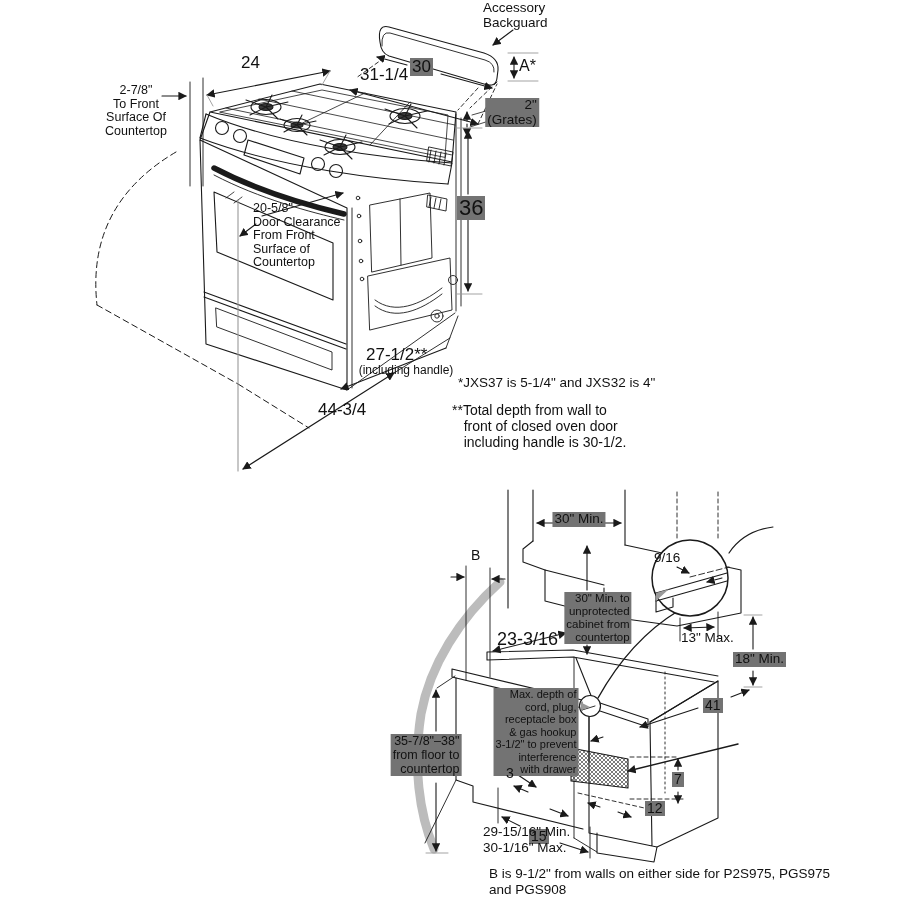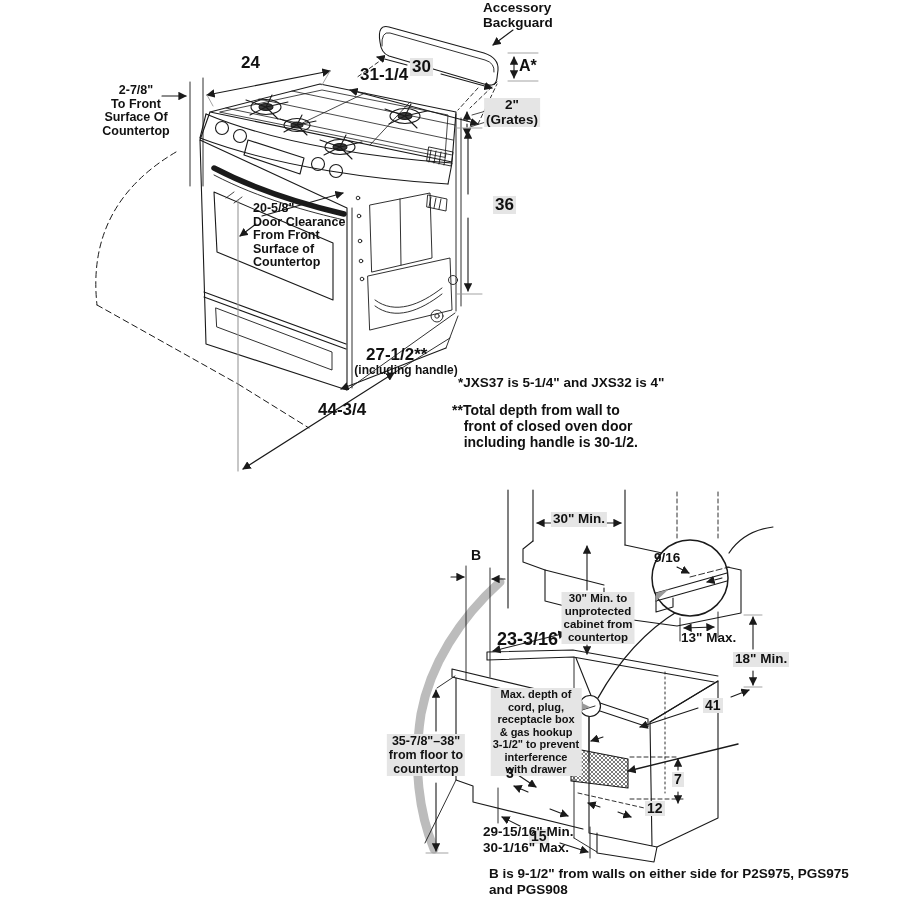--- a/index.html
+++ b/index.html
@@ -1,21 +1,21 @@
 <!DOCTYPE html>
 <html><head>
 <meta charset="utf-8">
 <style>
   html,body{margin:0;padding:0;background:#fff;}
   .stage{position:relative;width:900px;height:900px;background:#fff;overflow:hidden;
-         font-family:"Liberation Sans","DejaVu Sans",sans-serif;color:#111;font-weight:bold;}
+         font-family:"Liberation Sans","DejaVu Sans",sans-serif;color:#111;}
   .stage svg{position:absolute;left:0;top:0;}
   .lbl{position:absolute;white-space:pre-line;line-height:1.08;color:#111;}
   .ctr{text-align:center;transform:translateX(-50%);}
-  .bgw{background:#e5e5e5;padding:0 2px;}
+  .bgw{background:#737373;padding:0 2px;text-align:right;}
   .ind{white-space:pre-wrap;}
 </style>
 </head>
 <body>
 
 <div class="stage">
 
 <svg width="900" height="900" viewBox="0 0 900 900">
   <defs>
     <marker id="ah" viewBox="0 0 10 10" refX="9" refY="5" markerWidth="8.5" markerHeight="8.5" orient="auto-start-reverse" markerUnits="userSpaceOnUse">
@@ -222,21 +222,21 @@
   <div class="lbl" style="left:241px;top:54px;font-size:17px;">24</div>
   <div class="lbl" style="left:360px;top:66px;font-size:17px;">31-1/4</div>
   <div class="lbl bgw" style="left:410px;top:58px;font-size:17px;">30</div>
   <div class="lbl" style="left:519px;top:57px;font-size:16px;">A*</div>
   <div class="lbl ctr" style="left:136px;top:84px;font-size:12.5px;">2-7/8"
 To Front
 Surface Of
 Countertop</div>
   <div class="lbl ctr bgw" style="left:512px;top:98px;font-size:13.5px;">2"
 (Grates)</div>
-  <div class="lbl bgw" style="left:457px;top:196px;font-size:17px;margin-left:36px;">36</div>
+  <div class="lbl bgw" style="left:457px;top:196px;font-size:22px;">36</div>
   <div class="lbl" style="left:253px;top:202px;font-size:12.5px;">20-5/8"
 Door Clearance
 From Front
 Surface of
 Countertop</div>
   <div class="lbl" style="left:366px;top:346px;font-size:17px;">27-1/2**</div>
   <div class="lbl ctr" style="left:406px;top:364px;font-size:12px;">(including handle)</div>
   <div class="lbl" style="left:318px;top:401px;font-size:17px;">44-3/4</div>
   <div class="lbl" style="left:458px;top:376px;font-size:13.5px;">*JXS37 is 5-1/4" and JXS32 is 4"</div>
   <div class="lbl ind" style="left:452px;top:402px;font-size:14px;line-height:1.15;">**Total depth from wall to

